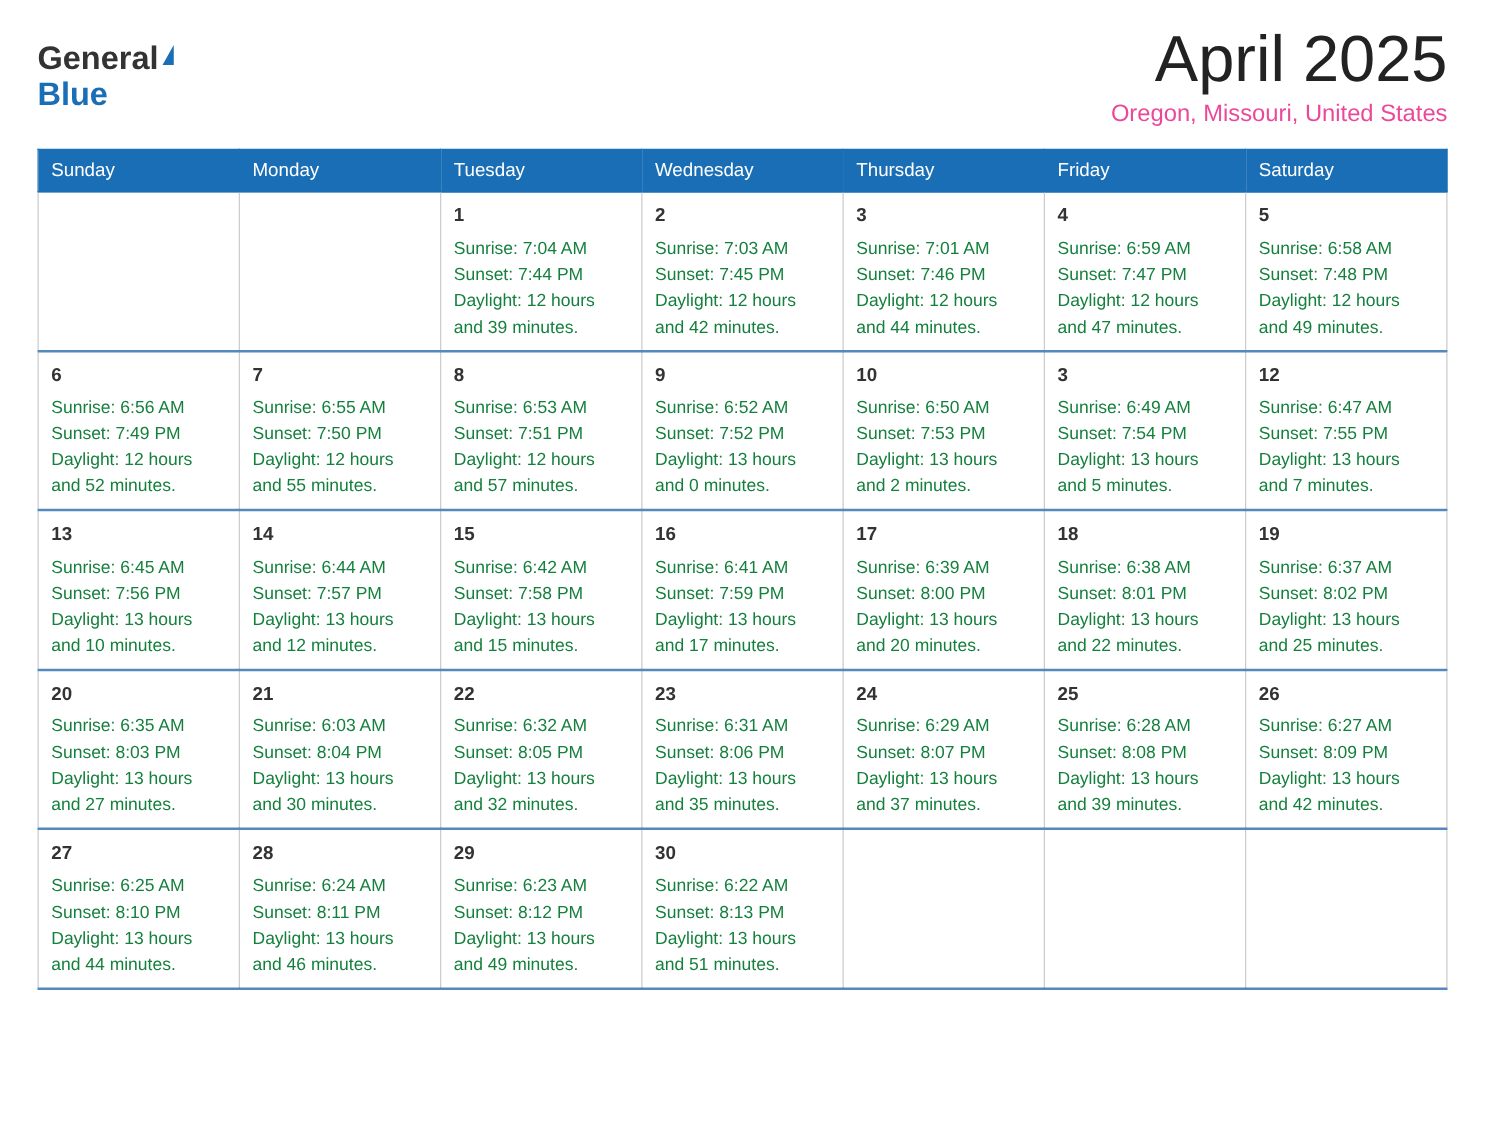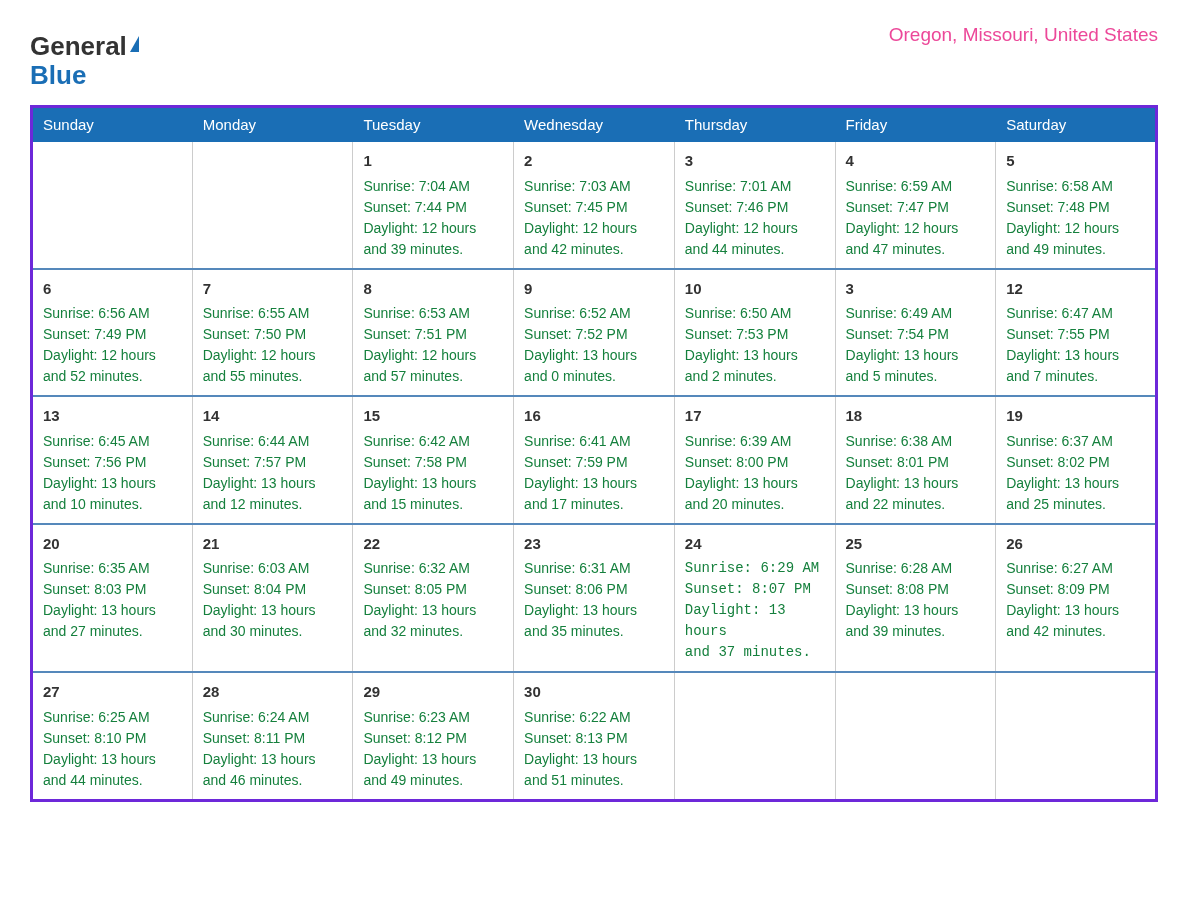--- a/index.html
+++ b/index.html
@@ -32,21 +32,21 @@
       line-height: 1.1;
     }
     .location {
       font-size: 19px;
       color: #ec4899;
       margin-top: 4px;
     }
     .calendar {
       width: 100%;
       border-collapse: collapse;
-      border: 3px solid #6d28d9;
+      border: 1px solid #6d28d9;
     }
     .calendar th {
       background-color: #1a6eb5;
       color: #fff;
       font-size: 15px;
       font-weight: normal;
       padding: 8px 10px;
       text-align: left;
       border: 1px solid #1a6eb5;
     }
@@ -110,20 +110,21 @@
       <div class="logo-text-block">
         <div class="logo-line1">
           General
           <span style="display:inline-block; margin-left:3px; width:0; height:0; border-left:9px solid transparent; border-right:0px solid transparent; border-bottom:16px solid #1a6eb5; vertical-align:middle; margin-top:-4px;"></span>
         </div>
         <div class="logo-line2">Blue</div>
       </div>
     </div>
   </div>
   <div class="title-block">
+    <div class="month-title">April 2025</div>
     <div class="location">Oregon, Missouri, United States</div>
   </div>
 </div>
 
 <table class="calendar">
   <thead>
     <tr>
       <th>Sunday</th>
       <th>Monday</th>
       <th>Tuesday</th>
@@ -299,21 +300,21 @@
         </td>
         <td>
           <span class="day-num">23</span>
           <div class="day-info" style="white-space: pre-line;">Sunrise: 6:31 AM
 Sunset: 8:06 PM
 Daylight: 13 hours
 and 35 minutes.</div>
         </td>
         <td>
           <span class="day-num">24</span>
-          <div class="day-info" style="white-space: pre-line; font-family: Liberation Mono, monospace;">Sunrise: 6:29 AM
+          <div class="day-info" style="white-space: pre-line;">Sunrise: 6:29 AM
 Sunset: 8:07 PM
 Daylight: 13 hours
 and 37 minutes.</div>
         </td>
         <td>
           <span class="day-num">25</span>
           <div class="day-info" style="white-space: pre-line;">Sunrise: 6:28 AM
 Sunset: 8:08 PM
 Daylight: 13 hours
 and 39 minutes.</div>

